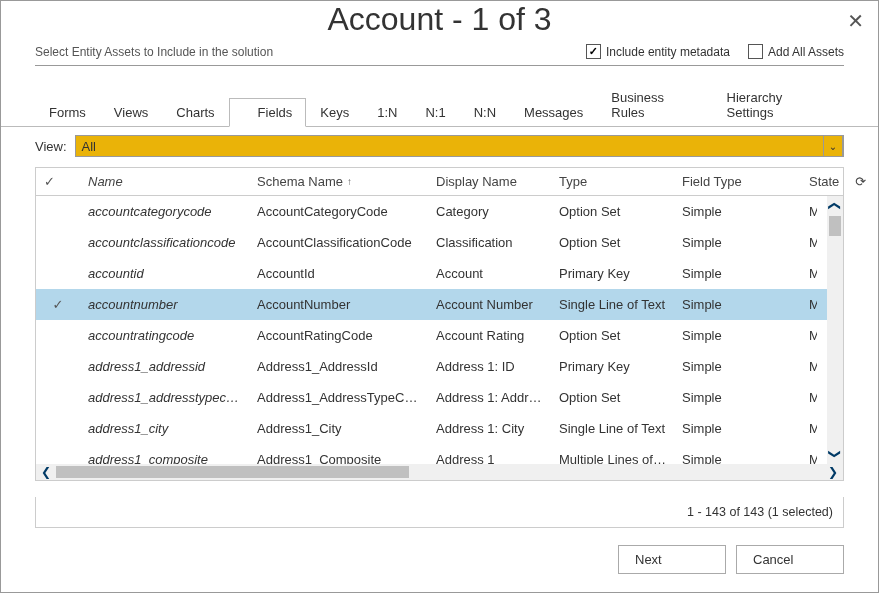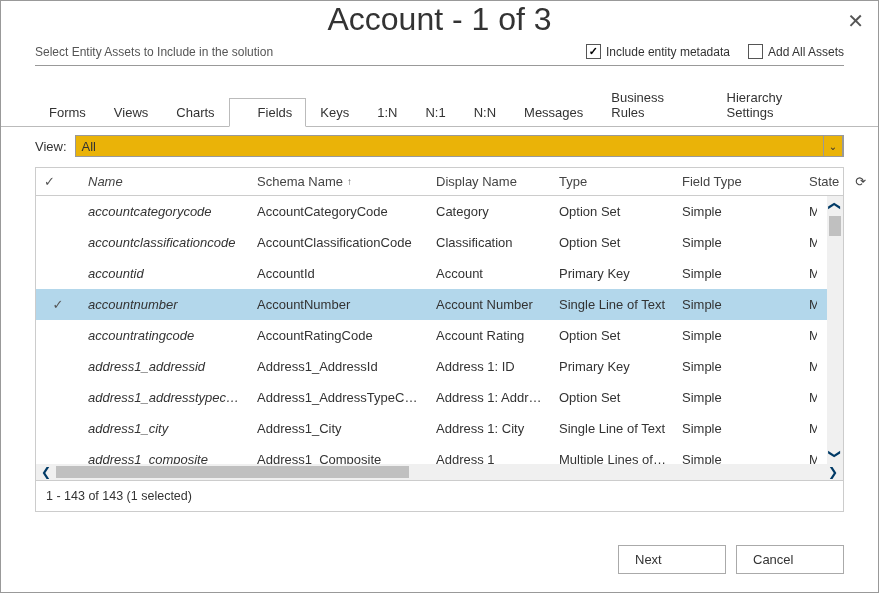--- a/index.html
+++ b/index.html
@@ -249,26 +249,27 @@
   }
   .hscroll .thumb {
     position: absolute;
     left: 0;
     top: 2px;
     height: 12px;
     width: 46%;
     background: #c0c0c0;
   }
   .footer-status {
-    margin: 0 34px;
+    margin: 16px 34px;
     padding: 8px 10px;
     border: 1px solid #ccc;
     border-top: none;
     font-size: 12.5px;
     color: #333;
+    text-align: right;
   }
   .dialog-buttons {
     position: absolute;
     bottom: 18px;
     right: 34px;
     display: flex;
     gap: 10px;
   }
   .dbtn {
     min-width: 74px;

